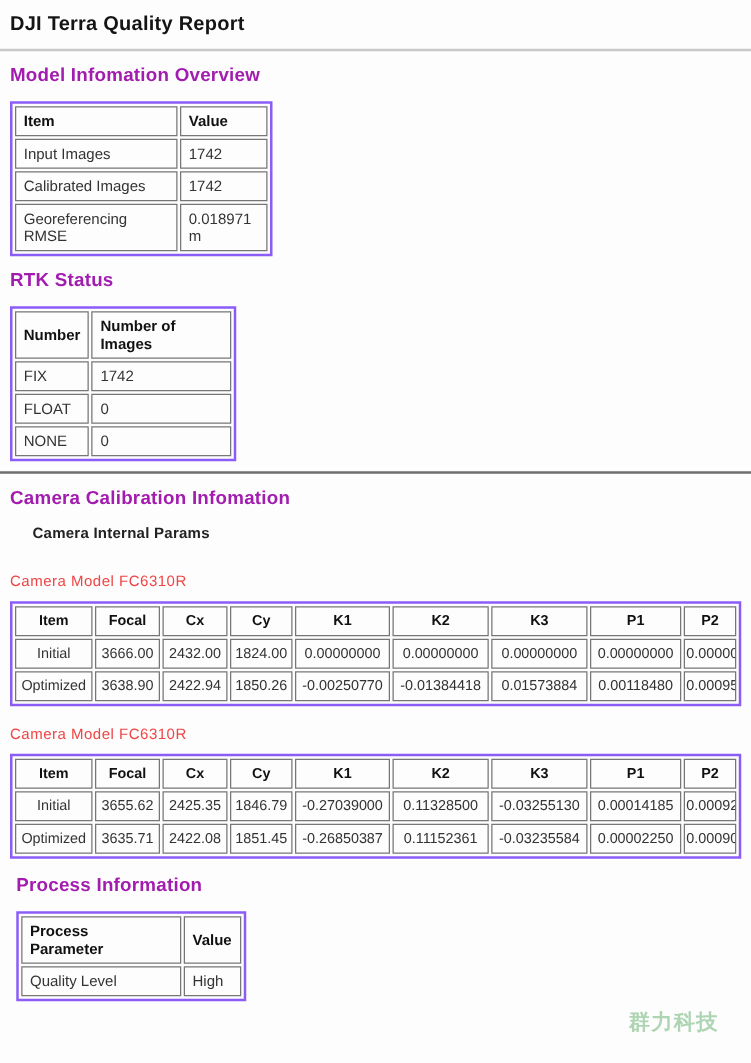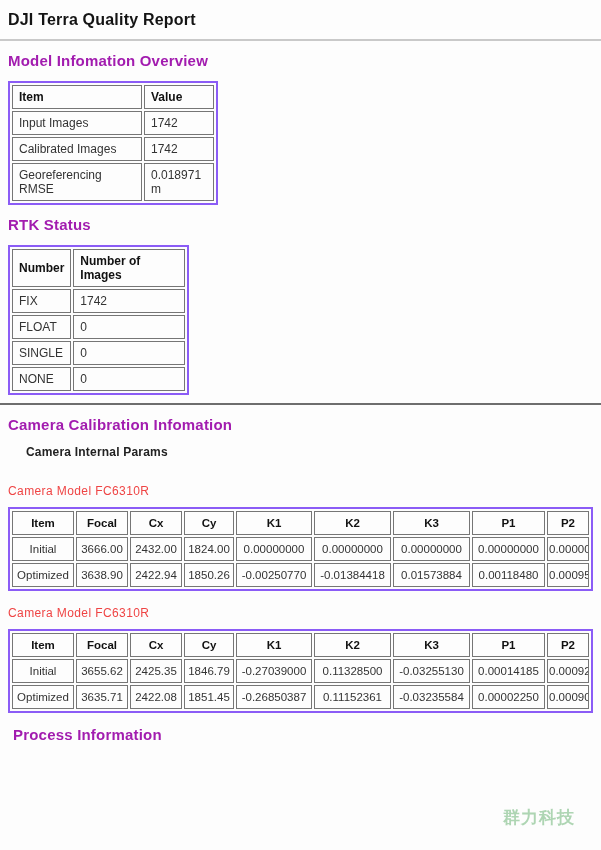--- a/index.html
+++ b/index.html
@@ -108,24 +108,20 @@
   </tr>
   <tr>
     <td>FIX</td>
     <td>1742</td>
   </tr>
   <tr>
     <td>FLOAT</td>
     <td>0</td>
   </tr>
   <tr>
-    <td>SINGLE</td>
-    <td>0</td>
-  </tr>
-  <tr>
     <td>NONE</td>
     <td>0</td>
   </tr>
 </tbody>
   </table>
 
 <hr class="rule dark">
 
 <h2 class="section">Camera Calibration Infomation</h2>
 <h3 class="subsection">Camera Internal Params</h3>
@@ -227,15 +223,31 @@
     <td>0.11152361</td>
     <td>-0.03235584</td>
     <td>0.00002250</td>
     <td>0.00090202</td>
   </tr>
 </tbody>
   </table>
 
 <div class="process-block">
   <h2 class="section">Process Information</h2>
+  <table class="t">
+    <colgroup>
+        <col style="width:128px">
+        <col style="width:46px">
+      </colgroup>
+    <tbody>
+        <tr>
+      <th><span class="wrap84">Process Parameter</span></th>
+      <th>Value</th>
+    </tr>
+    <tr>
+      <td>Quality Level</td>
+      <td>High</td>
+    </tr>
+  </tbody>
+    </table>
 </div>
 
 <div class="watermark">群力科技</div>
 
 </body></html>

